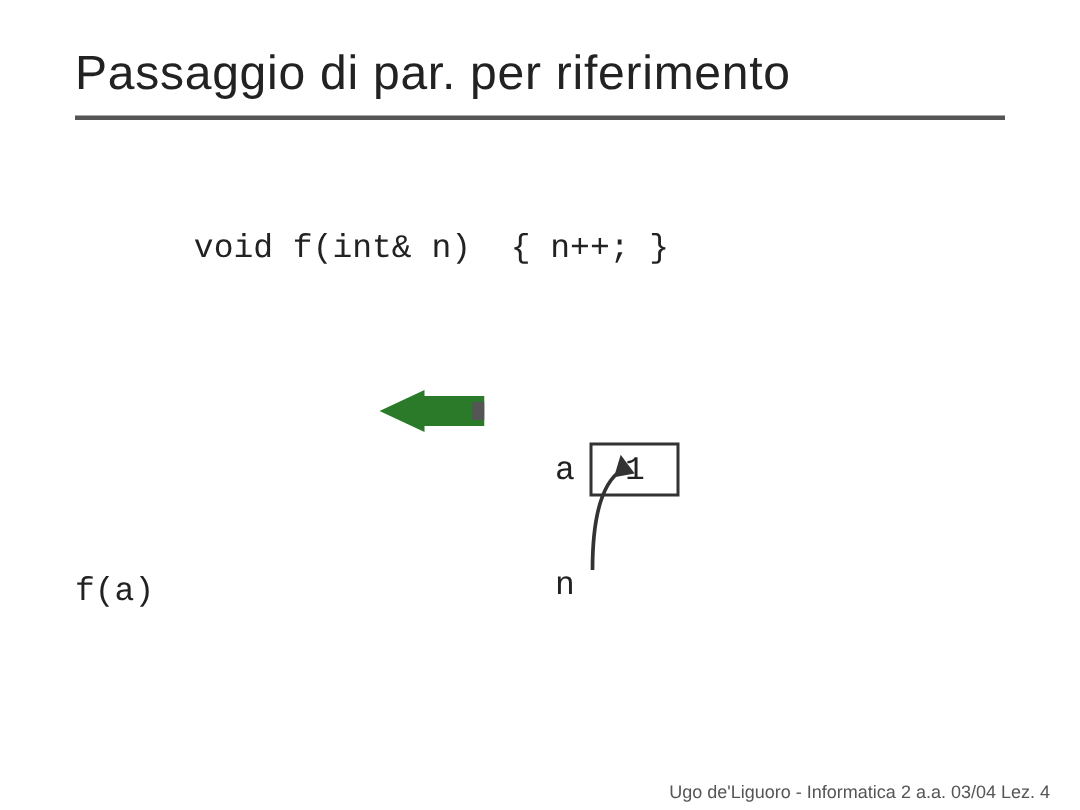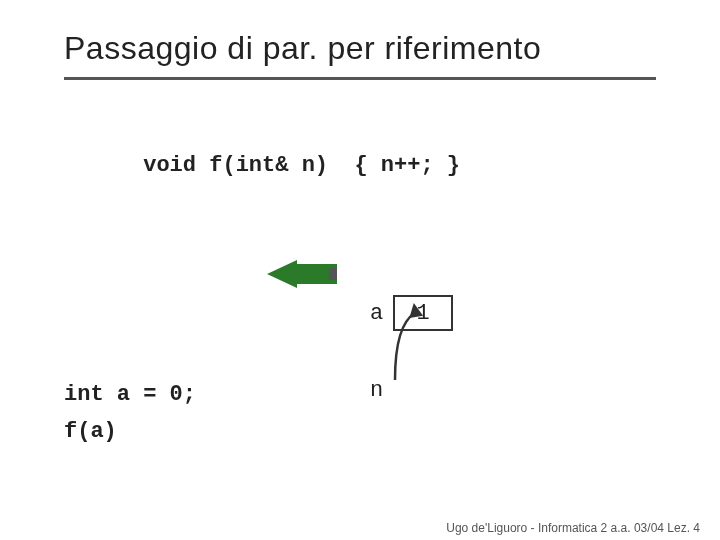--- a/index.html
+++ b/index.html
@@ -11,21 +11,21 @@
       font-family: Arial, Helvetica, sans-serif;
       overflow: hidden;
       position: relative;
     }
 
     .slide {
       width: 720px;
       height: 540px;
       background: #ffffff;
       position: relative;
-      padding: 30px 64px;
+      padding: 30px 50px;
     }
 
     .title {
       font-size: 32px;
       font-weight: normal;
       color: #222;
       margin-bottom: 10px;
       letter-spacing: 0.5px;
     }
 
@@ -39,21 +39,20 @@
       font-family: 'Courier New', Courier, monospace;
       font-size: 22px;
       color: #222;
       line-height: 1.7;
       margin-bottom: 0;
     }
 
     .code-line {
       display: block;
       white-space: pre;
-      font-weight: bold;
     }
 
     .variable-box-area {
       position: absolute;
       left: 370px;
       top: 295px;
       display: flex;
       align-items: center;
       gap: 10px;
     }
@@ -116,21 +115,20 @@
       
       <span style="margin-left: 18px; display: inline-block; vertical-align: middle;">
         <svg width="70" height="28" viewBox="0 0 70 28">
 
           <polygon points="30,4 70,4 70,24 30,24 30,28 0,14 30,0" fill="#2a7a2a"></polygon>
 
           <rect x="62" y="8" width="8" height="12" fill="#555"></rect>
         </svg>
       </span>
     </span>
-    <span class="code-line">int a = 0;</span>
     <span class="code-line">f(a)</span>
   </div>
 
   <div class="variable-box-area">
     <span class="var-label">a</span>
     <div class="var-box">
       <span>1</span>
     </div>
   </div>
 

